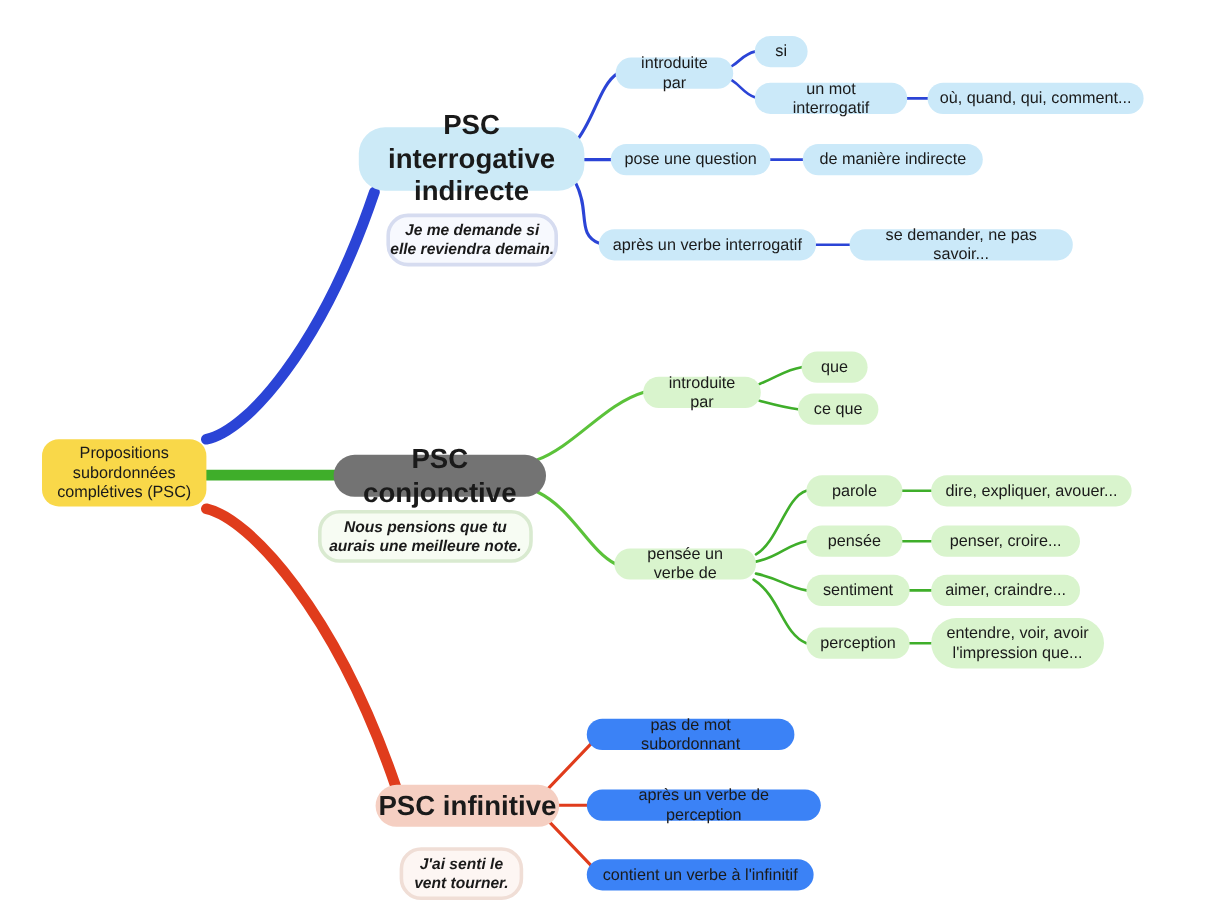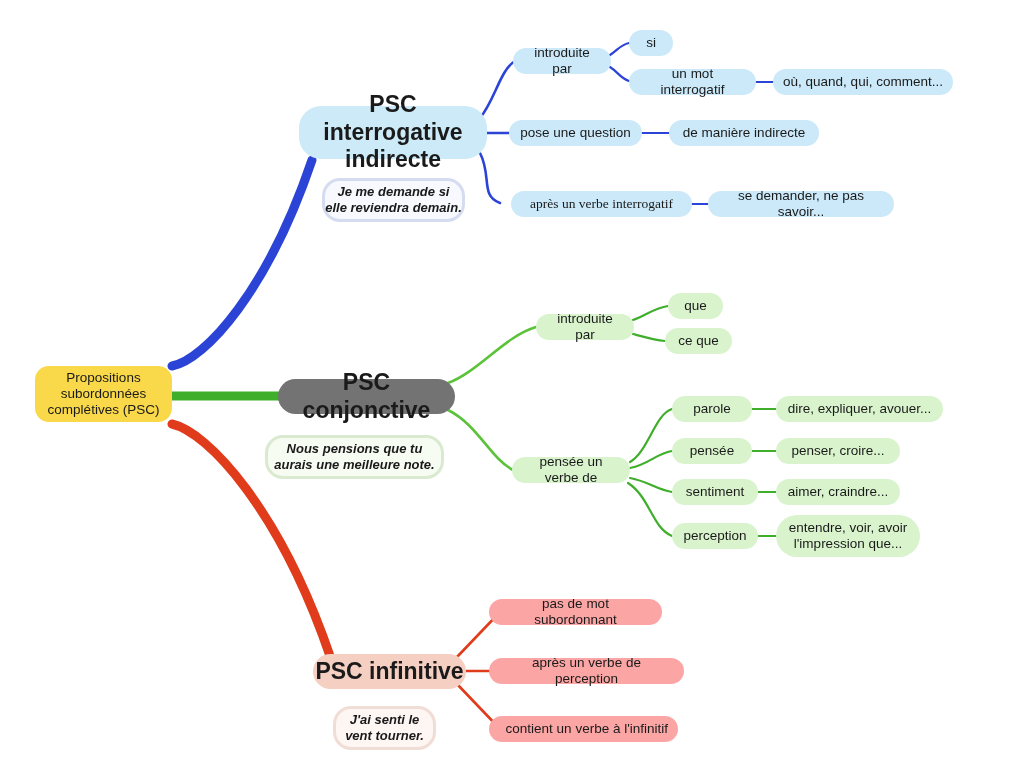--- a/index.html
+++ b/index.html
@@ -49,21 +49,21 @@
   .topic-blue  { background: #cceaf7; }
   .topic-green { background: #737373; }
   .topic-red   { background: #f5cfc2; }
 
   .sub {
     font-size: 13.5px;
     padding: 0 10px;
   }
   .sub-blue  { background: #cbe9f9; }
   .sub-green { background: #d9f4cd; }
-  .sub-red   { background: #fca5a5; justify-content: flex-end; }
+  .sub-red   { background: #3b82f6; }
 
   .example {
     font-style: italic;
     font-size: 13px;
     border-radius: 18px;
     border: 3px solid #ec4899;
     background: #fbfbfd;
     font-weight: bold;
   }
   .example-blue  { background: #f7f9fe; border-color: #d6dcf0; }
@@ -141,33 +141,33 @@
   </div>
 
   <div class="node sub sub-blue" style="left:509px; top:120px; width:133px; height:26px;">
     <span>pose une question</span>
   </div>
 
   <div class="node sub sub-blue" style="left:669px; top:120px; width:150px; height:26px;">
     <span>de manière indirecte</span>
   </div>
 
-  <div class="node sub sub-blue" style="left:511px; top:191px; width:181px; height:26px;font-family:Liberation Serif, serif;">
+  <div class="node sub sub-blue" style="left:499px; top:191px; width:181px; height:26px;">
     <span>après un verbe interrogatif</span>
   </div>
 
   <div class="node sub sub-blue" style="left:708px; top:191px; width:186px; height:26px;">
     <span>se demander, ne pas savoir...</span>
   </div>
 
   <div class="node topic topic-green" style="left:278px; top:379px; width:177px; height:35px;">
     <span>PSC conjonctive</span>
   </div>
 
-  <div class="node example example-green" style="left:265px; top:425px; width:179px; height:44px;margin-top:10px;">
+  <div class="node example example-green" style="left:265px; top:425px; width:179px; height:44px;">
     <span>Nous pensions que tu
 aurais une meilleure note.</span>
   </div>
 
   <div class="node sub sub-green" style="left:536px; top:314px; width:98px; height:26px;">
     <span>introduite par</span>
   </div>
 
   <div class="node sub sub-green" style="left:668px; top:293px; width:55px; height:26px;">
     <span>que</span>

